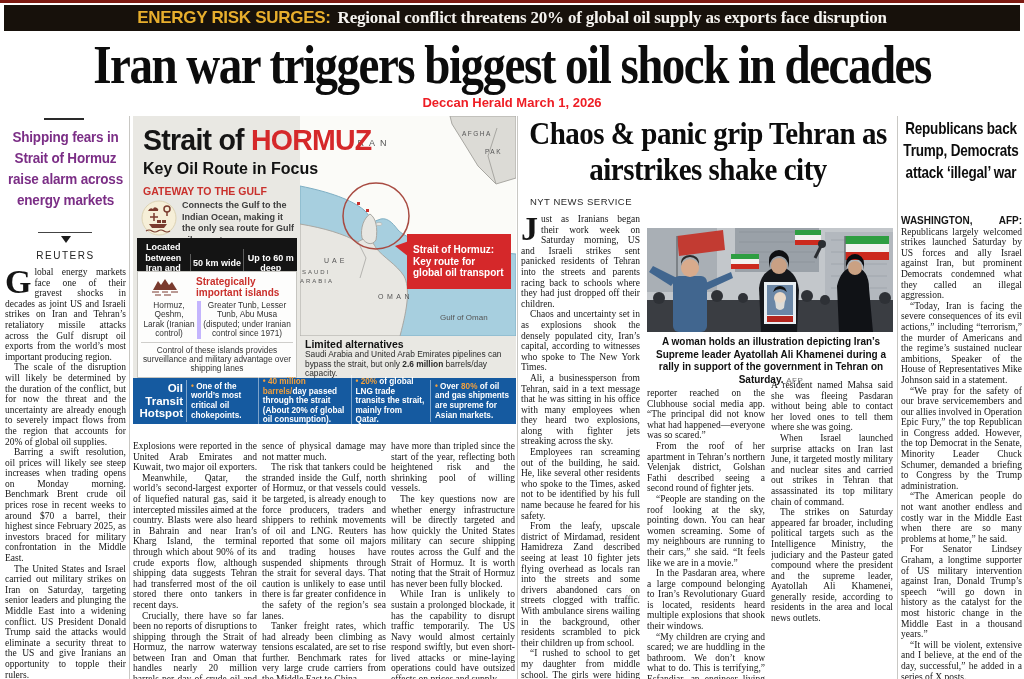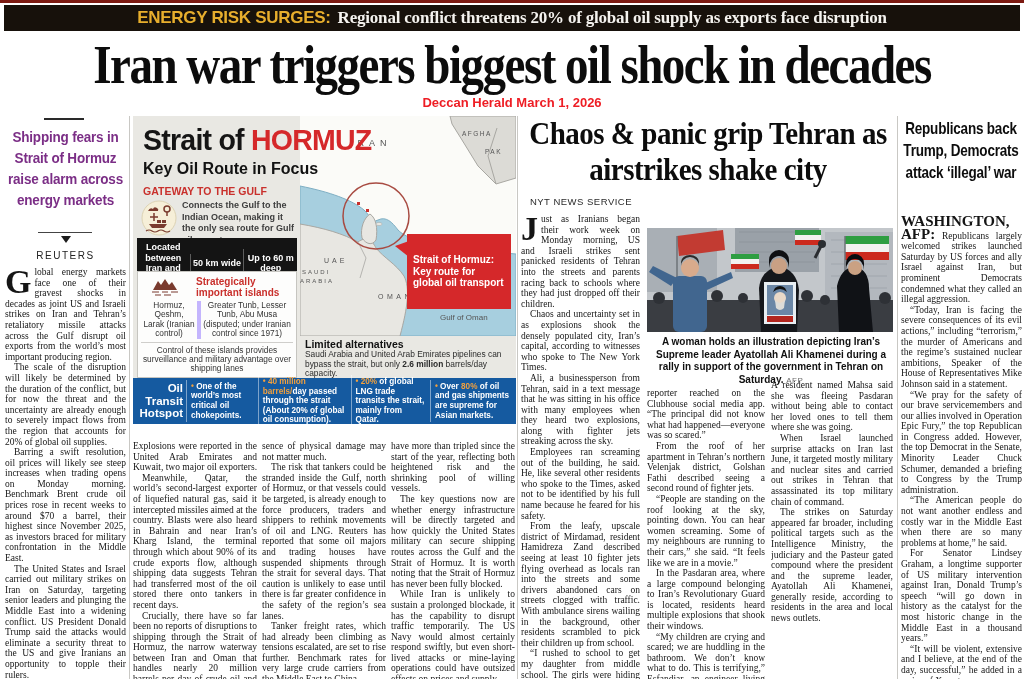--- a/index.html
+++ b/index.html
@@ -66,21 +66,21 @@
   .ig-hotspot{position:absolute;left:0;top:262px;width:383px;height:46px;background:#155aa0;display:flex;
               align-items:center;z-index:3;justify-content:center;}
   .ig-hs-label{flex:0 0 50px;text-align:right;color:#fff;font-weight:bold;font-size:11.5px;line-height:12.5px;
                padding-right:3px;}
   .ig-hs-cell{padding:2px 4px;color:#fff;font-weight:bold;font-size:8.2px;line-height:9.6px;
               border-left:1px solid rgba(255,255,255,.45);align-self:center;}
   .ig-hs-cell::before{content:"• ";color:#f2a03d;}
   .hl{color:#f2a03d;}
   .c1{width:66px;} .c2{width:88px;} .c3{width:74px;} .c4{width:81px;}
   .ig-callout{position:absolute;left:274px;top:118px;width:104px;box-sizing:border-box;background:#d5282a;
-              color:#fff;font-weight:bold;font-size:10px;line-height:11.5px;padding:20px 6px;z-index:4;}
+              color:#fff;font-weight:bold;font-size:10px;line-height:11.5px;padding:10px 6px;z-index:4;}
   .ig-callout::before{content:"";position:absolute;left:-12px;top:7px;width:0;height:0;
               border-top:5px solid transparent;border-bottom:11px solid transparent;border-right:14px solid #d5282a;}
   .map-label{fill:#555;font-family:"Liberation Sans",sans-serif;}
   
   .cont{position:absolute;top:441px;width:124px;height:238px;overflow:hidden;}
   #cont1{left:133px;} #cont2{left:262px;} #cont3{left:391px;}
   
   .teh-headline{position:absolute;left:519px;top:116px;width:378px;text-align:center;
                 font-weight:bold;font-size:29px;line-height:33px;letter-spacing:-0.5px;color:#0c0c0c;
                 transform:scaleY(1.08);transform-origin:center top;}
@@ -91,21 +91,21 @@
   .teh-caption{position:absolute;left:649px;top:336px;width:244px;text-align:center;
                font-family:"Liberation Sans",sans-serif;font-weight:bold;font-size:10px;line-height:12.5px;color:#101010;}
   .teh-credit{font-weight:normal;font-size:8px;color:#6e6e6e;letter-spacing:0.5px;}
   .teh-col2{position:absolute;left:647px;top:380px;width:118px;height:299px;overflow:hidden;margin-top:8px;}
   .teh-col3{position:absolute;left:771px;top:380px;width:122px;height:299px;overflow:hidden;}
   
   .pol-headline{position:absolute;left:899px;top:117px;width:124px;text-align:center;
                 font-family:"Liberation Sans",sans-serif;font-weight:bold;font-size:13.5px;line-height:19px;
                 letter-spacing:-0.2px;color:#0d0d0d;transform:scaleY(1.18);transform-origin:center top;}
   .pol-body{position:absolute;left:901px;top:216px;width:121px;height:463px;overflow:hidden;}
-  .pol-lead{font-family:Liberation Serif, serif;font-weight:bold;font-size:15px;}
+  .pol-lead{font-family:Liberation Sans, sans-serif;font-weight:bold;font-size:10px;}
 </style>
 </head>
 <body>
 
 <div class="page">
 
   <div class="topline"></div>
 
   <div class="banner">
     <span class="banner-kicker">ENERGY RISK SURGES:</span>
@@ -120,21 +120,21 @@
   <div class="vrule" style="left:897px"></div>
 
   <div class="ship-toprule"></div>
   <div class="ship-headline">Shipping fears in Strait of Hormuz raise alarm across energy markets</div>
   <div class="ship-divider"></div>
   <div class="ship-arrow"></div>
   <div class="ship-byline">REUTERS</div>
   <div class="ship-body bt">
     <p><span class="dropcap">G</span><span>lobal energy markets face one of their gravest shocks in decades as joint US and Israeli strikes on Iran and Tehran’s retaliatory missile attacks across the Gulf disrupt oil exports from the world’s most important producing region.</span></p>
     <p>The scale of the disruption will likely be determined by the duration of the conflict, but for now the threat and the uncertainty are already enough to severely impact flows from the region that accounts for 20% of global oil supplies.</p>
-    <p>Barring a swift resolution, oil prices will likely see steep increases when trading opens on Monday morning. Benchmark Brent crude oil prices rose in recent weeks to around $70 a barrel, their highest since November 2025, as investors braced for military confrontation in the Middle East.</p>
+    <p>Barring a swift resolution, oil prices will likely see steep increases when trading opens on Monday morning. Benchmark Brent crude oil prices rose in recent weeks to around $70 a barrel, their highest since February 2025, as investors braced for military confrontation in the Middle East.</p>
     <p>The United States and Israel carried out military strikes on Iran on Saturday, targeting senior leaders and plunging the Middle East into a widening conflict. US President Donald Trump said the attacks would eliminate a security threat to the US and give Iranians an opportunity to topple their rulers.</p>
 
   </div>
 
   <div class="ig">
     <svg class="ig-map" viewBox="0 0 216 220" xmlns="http://www.w3.org/2000/svg">
       <rect width="216" height="220" fill="#fbfbf8"></rect>
       <polygon points="150,0 216,0 216,62 196,68 178,50 162,24 152,8" fill="#dcdbd6" stroke="#a8a7a2" stroke-width="1"></polygon>
       <polyline points="197,12 188,40 196,68" fill="none" stroke="#a8a7a2" stroke-width="1"></polyline>
       <path d="M0,70 C30,76 52,84 64,94 C72,101 70,108 78,104 C86,100 92,106 98,114 C110,126 140,132 216,138 L216,220 L0,220 Z" fill="#a7cfdf" stroke="#7fafc4" stroke-width="1"></path>
@@ -223,21 +223,21 @@
   <div class="cont bt" id="cont3">
     <p>have more than tripled since the start of the year, reflecting both heightened risk and the shrinking pool of willing vessels.</p>
     <p>The key questions now are whether energy infrastructure will be directly targeted and how quickly the United States military can secure shipping routes across the Gulf and the Strait of Hormuz. It is worth noting that the Strait of Hormuz has never been fully blocked.</p>
     <p>While Iran is unlikely to sustain a prolonged blockade, it has the capability to disrupt traffic temporarily. The US Navy would almost certainly respond swiftly, but even short-lived attacks or mine-laying operations could have outsized effects on prices and supply.</p>
   </div>
 
   <div class="teh-headline">Chaos &amp; panic grip Tehran as airstrikes shake city</div>
   <div class="teh-byline">NYT NEWS SERVICE</div>
 
   <div class="teh-col1 bt">
-    <p><span class="dropcap">J</span><span>ust as Iranians began their work week on Monday morning, US and Israeli strikes sent panicked residents of Tehran into the streets and parents racing back to schools where they had just dropped off their children.</span></p>
+    <p><span class="dropcap">J</span><span>ust as Iranians began their work week on Saturday morning, US and Israeli strikes sent panicked residents of Tehran into the streets and parents racing back to schools where they had just dropped off their children.</span></p>
     <p>Chaos and uncertainty set in as explosions shook the densely populated city, Iran’s capital, according to witnesses who spoke to The New York Times.</p>
     <p>Ali, a businessperson from Tehran, said in a text message that he was sitting in his office with many employees when they heard two explosions, along with fighter jets streaking across the sky.</p>
     <p>Employees ran screaming out of the building, he said. He, like several other residents who spoke to the Times, asked not to be identified by his full name because he feared for his safety.</p>
     <p>From the leafy, upscale district of Mirdamad, resident Hamidreza Zand described seeing at least 10 fighter jets flying overhead as locals ran into the streets and some drivers abandoned cars on streets clogged with traffic. With ambulance sirens wailing in the background, other residents scrambled to pick their children up from school.</p>
     <p>“I rushed to school to get my daughter from middle school. The girls were hiding under the stairs and crying,” said Ali Zeinalipoor, whom a Times</p>
   </div>
 
   <svg class="teh-photo" viewBox="0 0 246 104" xmlns="http://www.w3.org/2000/svg">
     <rect width="246" height="104" fill="#c3c7cb"></rect>
     <rect x="0" y="0" width="70" height="64" fill="#a9afb5"></rect>

